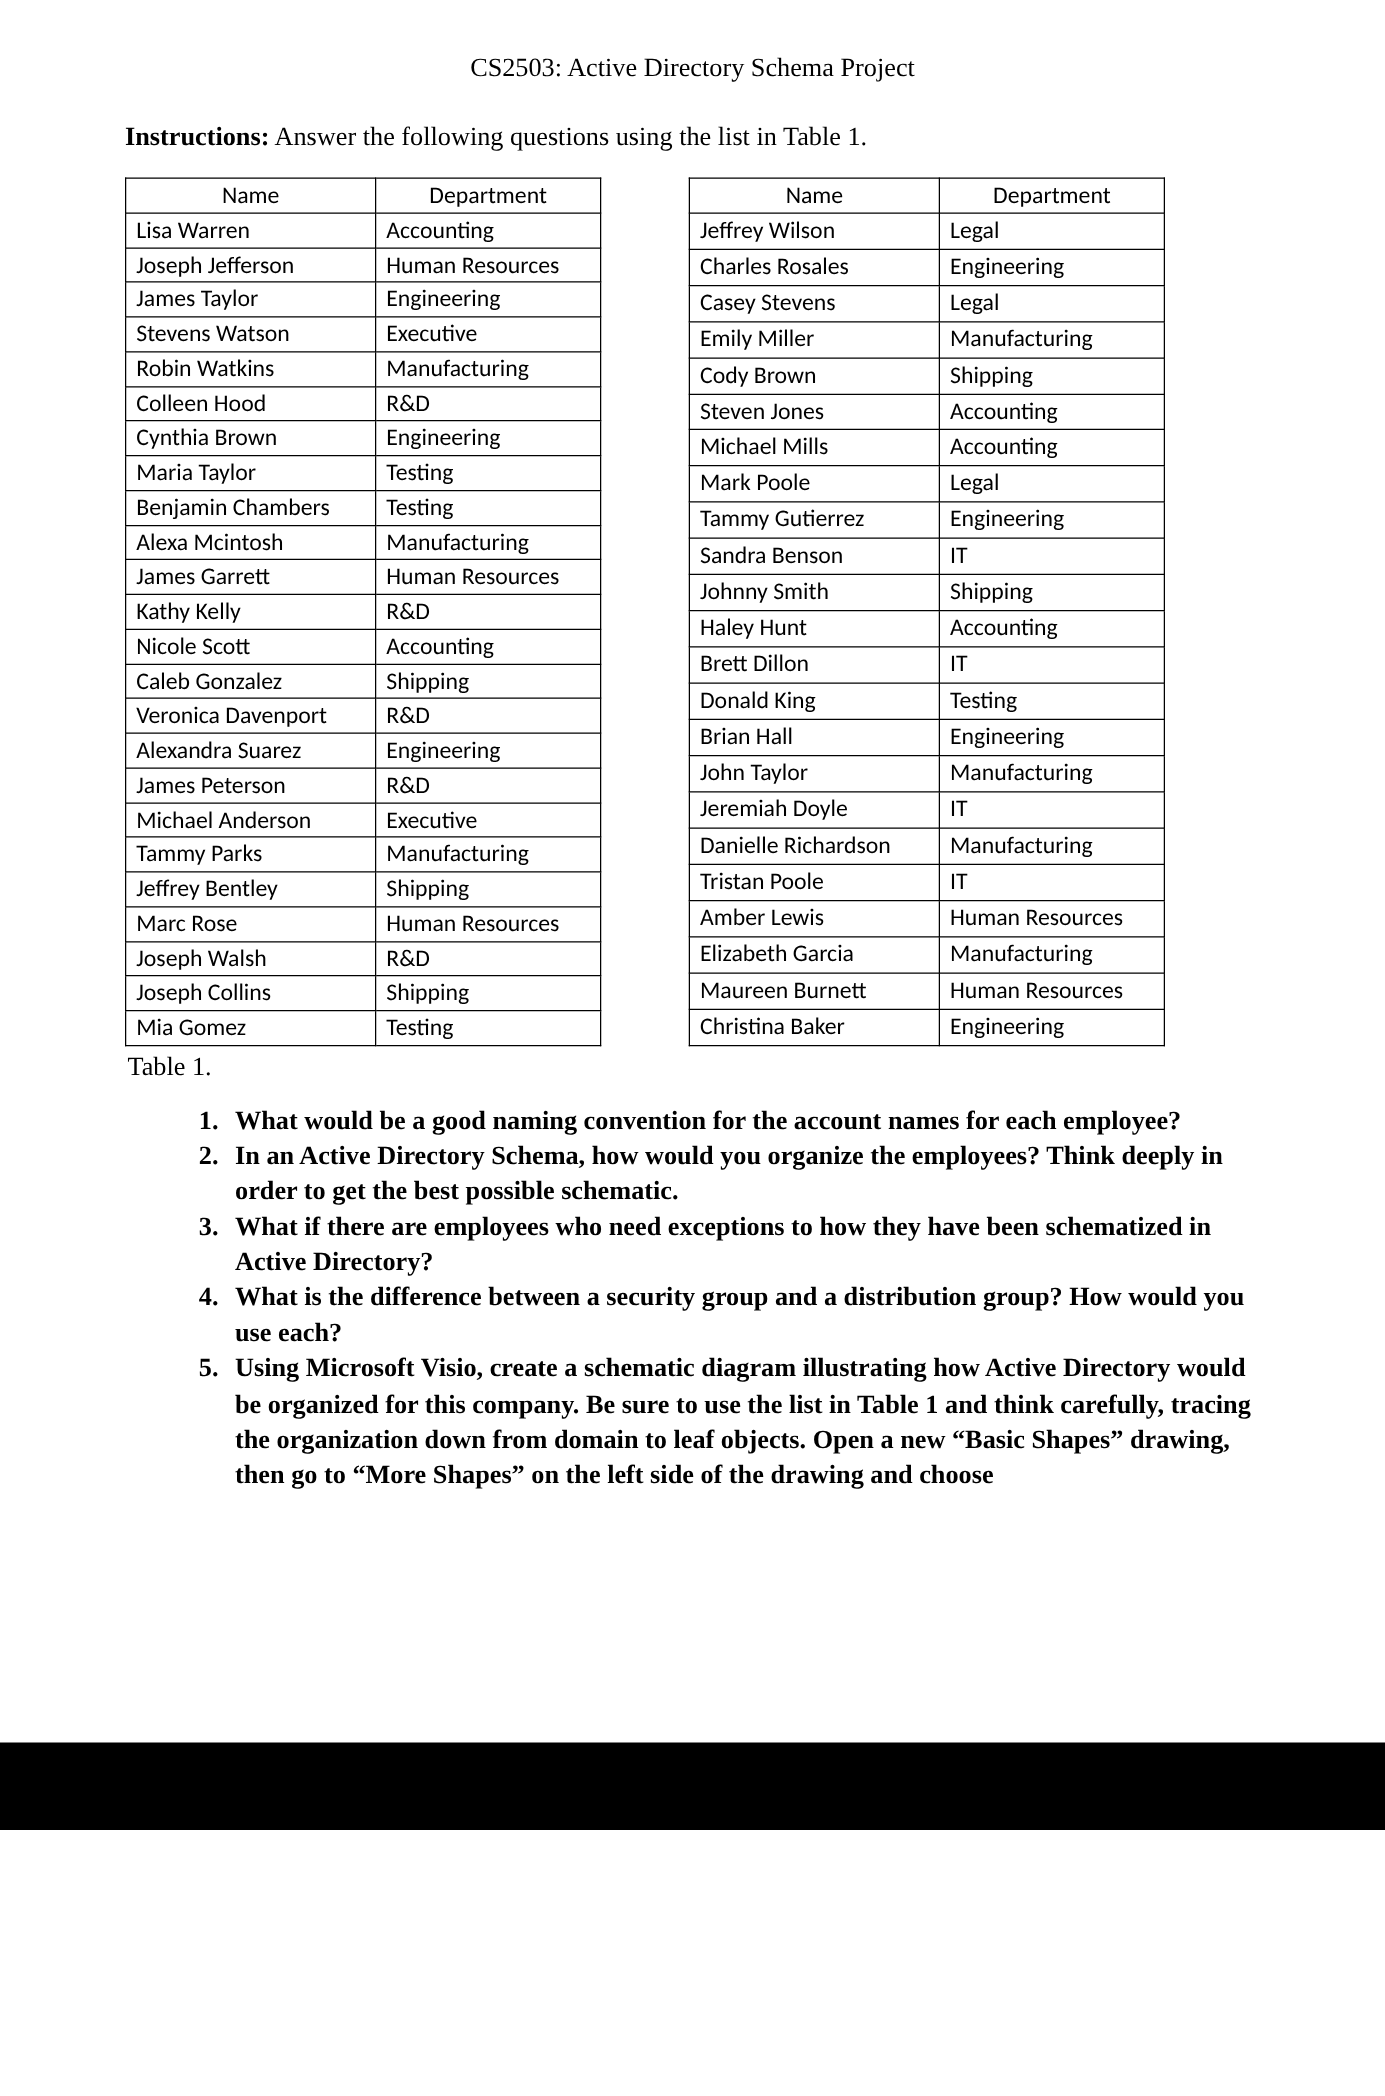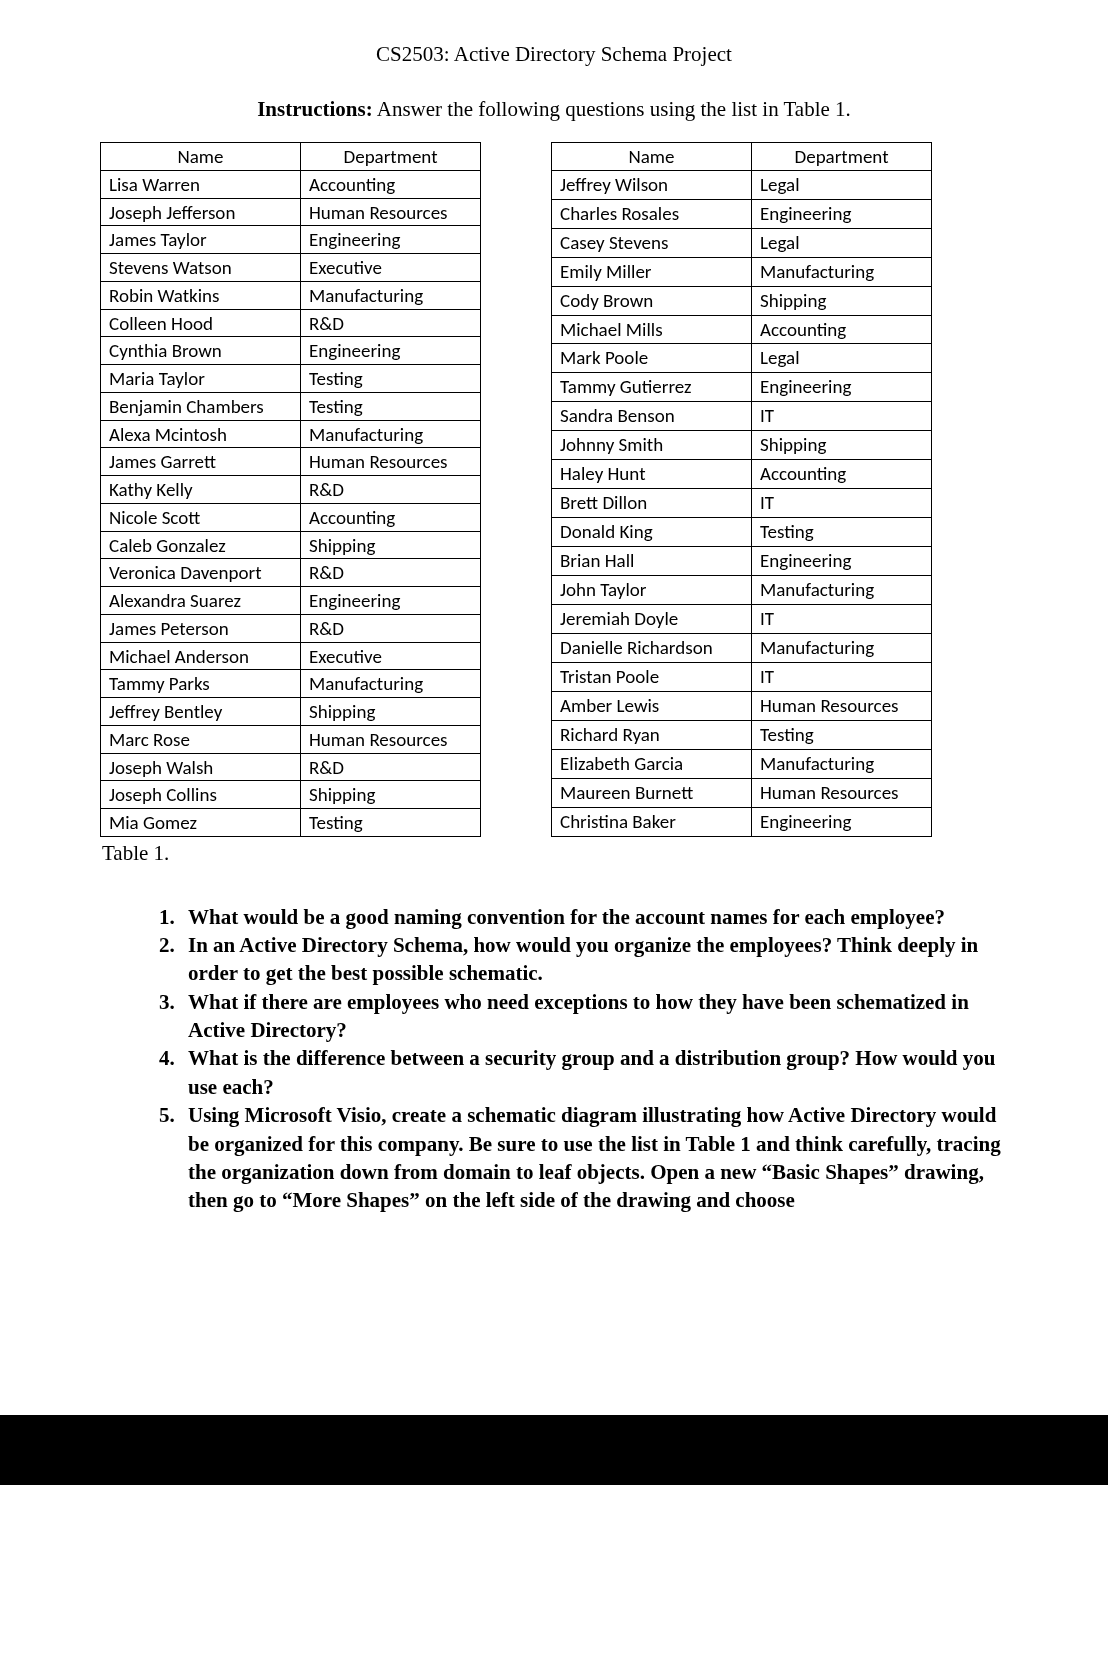--- a/index.html
+++ b/index.html
@@ -15,21 +15,20 @@
     padding: 42px 100px 0 100px;
   }
   .title {
     text-align: center;
     font-size: 21px;
     margin: 0 0 30px 0;
   }
   .instructions-line {
     font-size: 21px;
     margin: 0 0 20px 0;
-    text-align: center;
   }
   .instructions-line .bold { font-weight: bold; }
   .tables-wrap {
     display: flex;
     gap: 70px;
     margin-bottom: 4px;
   }
   table {
     border-collapse: collapse;
     font-family: Calibri, Arial, sans-serif;
@@ -45,21 +44,21 @@
     line-height: 1.25;
   }
   th {
     font-weight: normal;
     text-align: center;
   }
   col.name-col { width: 200px; }
   col.dept-col { width: 180px; }
   .caption {
     font-size: 21px;
-    margin: 2px 0 37px 2px;
+    margin: 2px 0 16px 2px;
   }
   ol.questions {
     font-size: 21px;
     padding-left: 80px;
     margin: 0 0 40px 0;
     line-height: 1.35;
     font-weight: bold;
   }
   ol.questions li {
     padding-left: 8px;
@@ -225,20 +224,24 @@
           </tr>
           <tr>
             <td>Emily Miller</td>
             <td>Manufacturing</td>
           </tr>
           <tr>
             <td>Cody Brown</td>
             <td>Shipping</td>
           </tr>
           <tr>
+            <td>Steven Jones</td>
+            <td>Accounting</td>
+          </tr>
+          <tr>
             <td>Michael Mills</td>
             <td>Accounting</td>
           </tr>
           <tr>
             <td>Mark Poole</td>
             <td>Legal</td>
           </tr>
           <tr>
             <td>Tammy Gutierrez</td>
             <td>Engineering</td>
@@ -279,24 +282,20 @@
             <td>Danielle Richardson</td>
             <td>Manufacturing</td>
           </tr>
           <tr>
             <td>Tristan Poole</td>
             <td>IT</td>
           </tr>
           <tr>
             <td>Amber Lewis</td>
             <td>Human Resources</td>
-          </tr>
-          <tr>
-            <td>Richard Ryan</td>
-            <td>Testing</td>
           </tr>
           <tr>
             <td>Elizabeth Garcia</td>
             <td>Manufacturing</td>
           </tr>
           <tr>
             <td>Maureen Burnett</td>
             <td>Human Resources</td>
           </tr>
           <tr>

